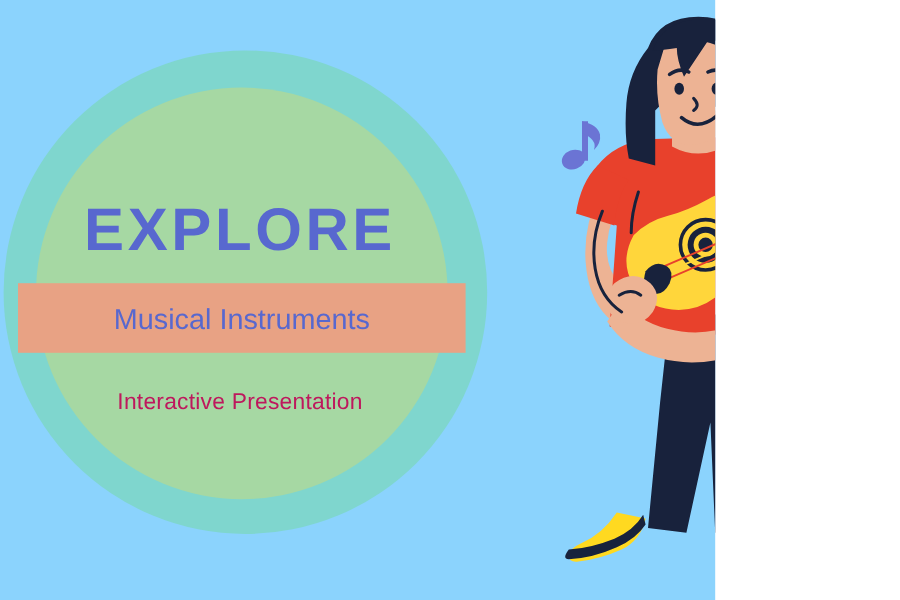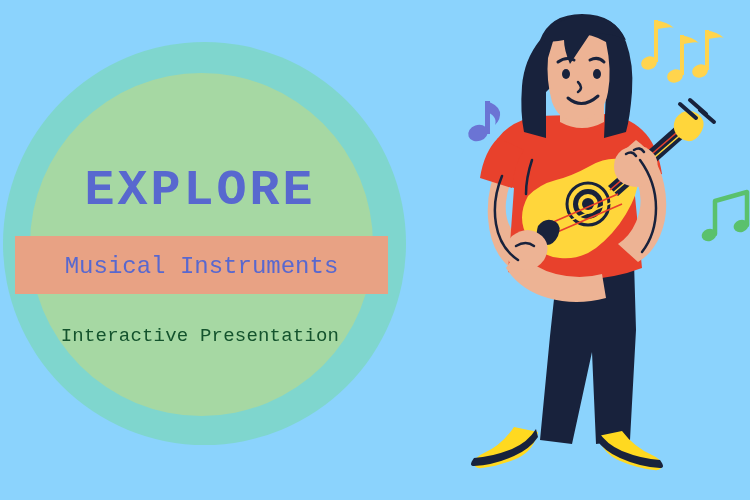--- a/index.html
+++ b/index.html
@@ -2,25 +2,25 @@
 <html><head>
 <meta charset="utf-8">
 <style>
   html, body {
     margin: 0;
     padding: 0;
     background: #ffffff;
   }
   #slide {
     position: relative;
-    width: 750px;
+    width: 596px;
     height: 500px;
     overflow: hidden;
     background: #8bd3fd;
-    font-family: Liberation Mono, monospace;
+    font-family: Liberation Sans, sans-serif;
   }
 
   
   .circle {
     position: absolute;
     border-radius: 50%;
   }
   #circle-teal {
     left: 3px;
     top: 42px;
@@ -73,21 +73,21 @@
     line-height: 1.13;
     text-align: center;
     gap: 12px;
   }
   #caption {
     position: absolute;
     left: 0;
     top: 325px;
     width: 400px;
     text-align: center;
-    color: #14532d;
+    color: #be185d;
     font-size: 19px;
     font-weight: 400;
     letter-spacing: 0.2px;
   }
 
   
   #illustration {
     position: absolute;
     left: 440px;
     top: 0;

